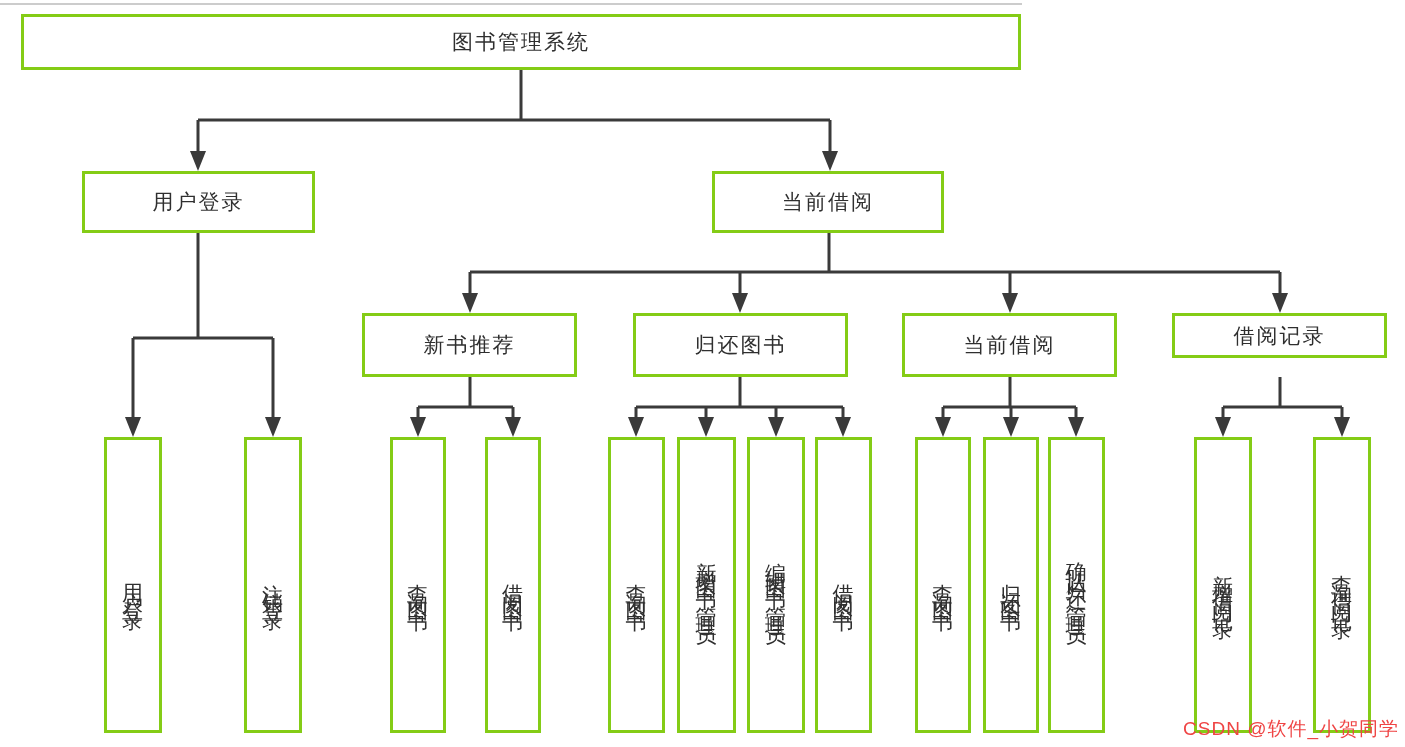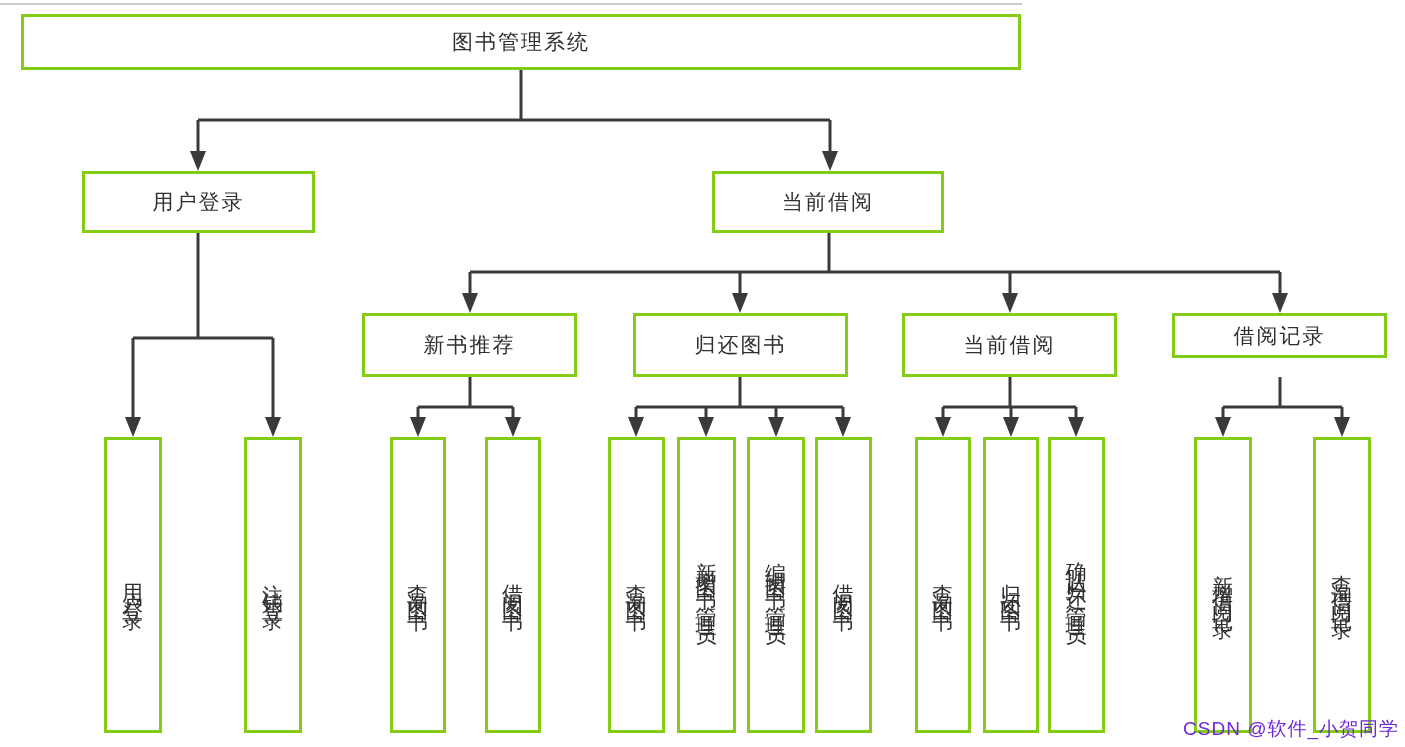--- a/index.html
+++ b/index.html
@@ -14,21 +14,21 @@
     border:3px solid #84cc16;display:flex;align-items:center;justify-content:center;
     z-index:2;font-size:21px;
   }
   .box .lbl{letter-spacing:2px;white-space:nowrap;}
   .leaf .lbl{
     writing-mode:vertical-rl;text-orientation:mixed;
     letter-spacing:9px;line-height:1;white-space:normal;
   }
   .watermark{
     position:absolute;right:6px;bottom:5px;z-index:5;
-    font-size:19px;letter-spacing:1px;color:#6d28d9;margin-left:44px;
+    font-size:19px;letter-spacing:1px;color:#ef4444;margin-left:44px;
   }
 </style>
 </head>
 <body>
 
 <div class="canvas">
 
   <div class="topline"></div>
 
   <svg class="connectors" width="1405" height="747" viewBox="0 0 1405 747">

